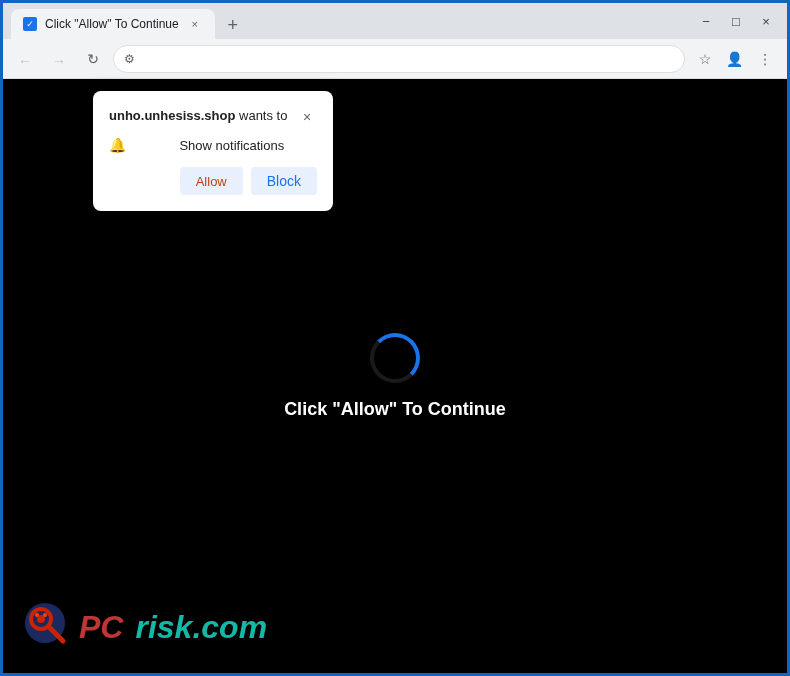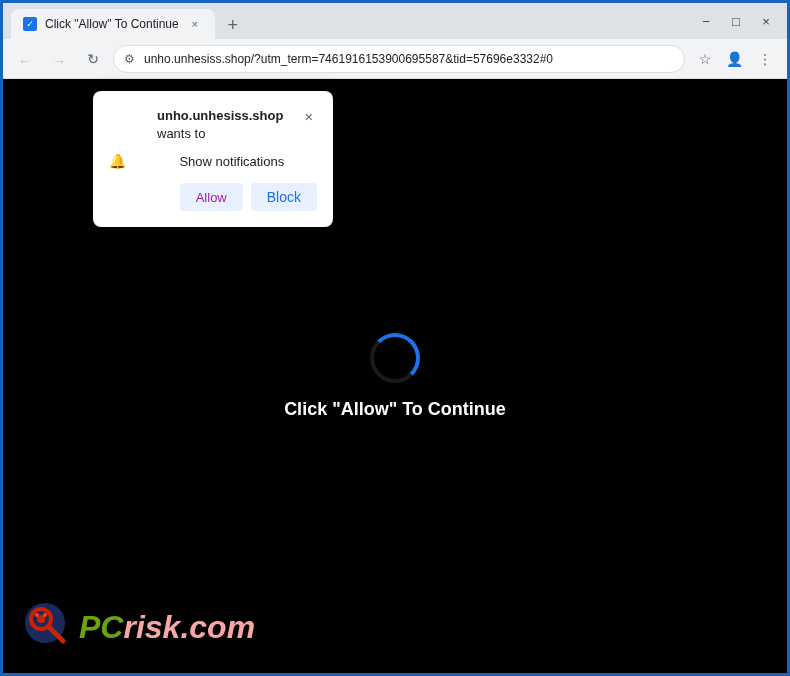--- a/index.html
+++ b/index.html
@@ -208,21 +208,20 @@
       padding: 16px;
       width: 240px;
       z-index: 100;
     }
 
     .popup-header {
       display: flex;
       justify-content: space-between;
       align-items: flex-start;
       margin-bottom: 10px;
-      margin-left: 48px;
     }
 
     .popup-title {
       font-size: 13px;
       color: #202124;
       line-height: 1.4;
     }
 
     .popup-title strong {
       font-weight: 700;
@@ -259,21 +258,21 @@
     }
 
     .popup-actions {
       display: flex;
       justify-content: flex-end;
       gap: 8px;
     }
 
     .btn-allow {
       background: #e8f0fe;
-      color: #a21caf;
+      color: #c2410c;
       border: none;
       border-radius: 4px;
       padding: 6px 16px;
       font-size: 13px;
       cursor: pointer;
       font-weight: 500;
     }
 
     .btn-block {
       background: #e8f0fe;
@@ -320,26 +319,27 @@
       gap: 4px;
     }
 
     .pcrisk-text {
       font-size: 32px;
       font-weight: 900;
       font-style: italic;
     }
 
     .pc-part {
-      color: #84cc16;
+      color: #ef4444;
       opacity: 0.8;
     }
 
     .risk-part {
-      color: #fca5a5;
+      color: #14b8a6;
+      margin-left: 12px;
     }
   </style>
 </head>
 <body>
 
 <div class="browser-frame">
 
   <div class="title-bar">
     <div class="tab-area">
       <div class="tab">
@@ -355,21 +355,20 @@
       <div class="win-btn close">×</div>
     </div>
   </div>
 
   <div class="nav-bar">
     <div class="nav-btn disabled">←</div>
     <div class="nav-btn disabled">→</div>
     <div class="nav-btn">↻</div>
     <div class="address-bar">
       <span class="site-icon">⚙</span>
-      <span class="url-text">unho.unhesiss.shop/?utm_term=7461916153900695587&amp;tid=57696e3332#0</span>
     </div>
     <div class="nav-extras">
       <div class="nav-extra-btn">☆</div>
       <div class="nav-extra-btn">👤</div>
       <div class="nav-extra-btn">⋮</div>
     </div>
   </div>
 
   <div class="page-content">
 

